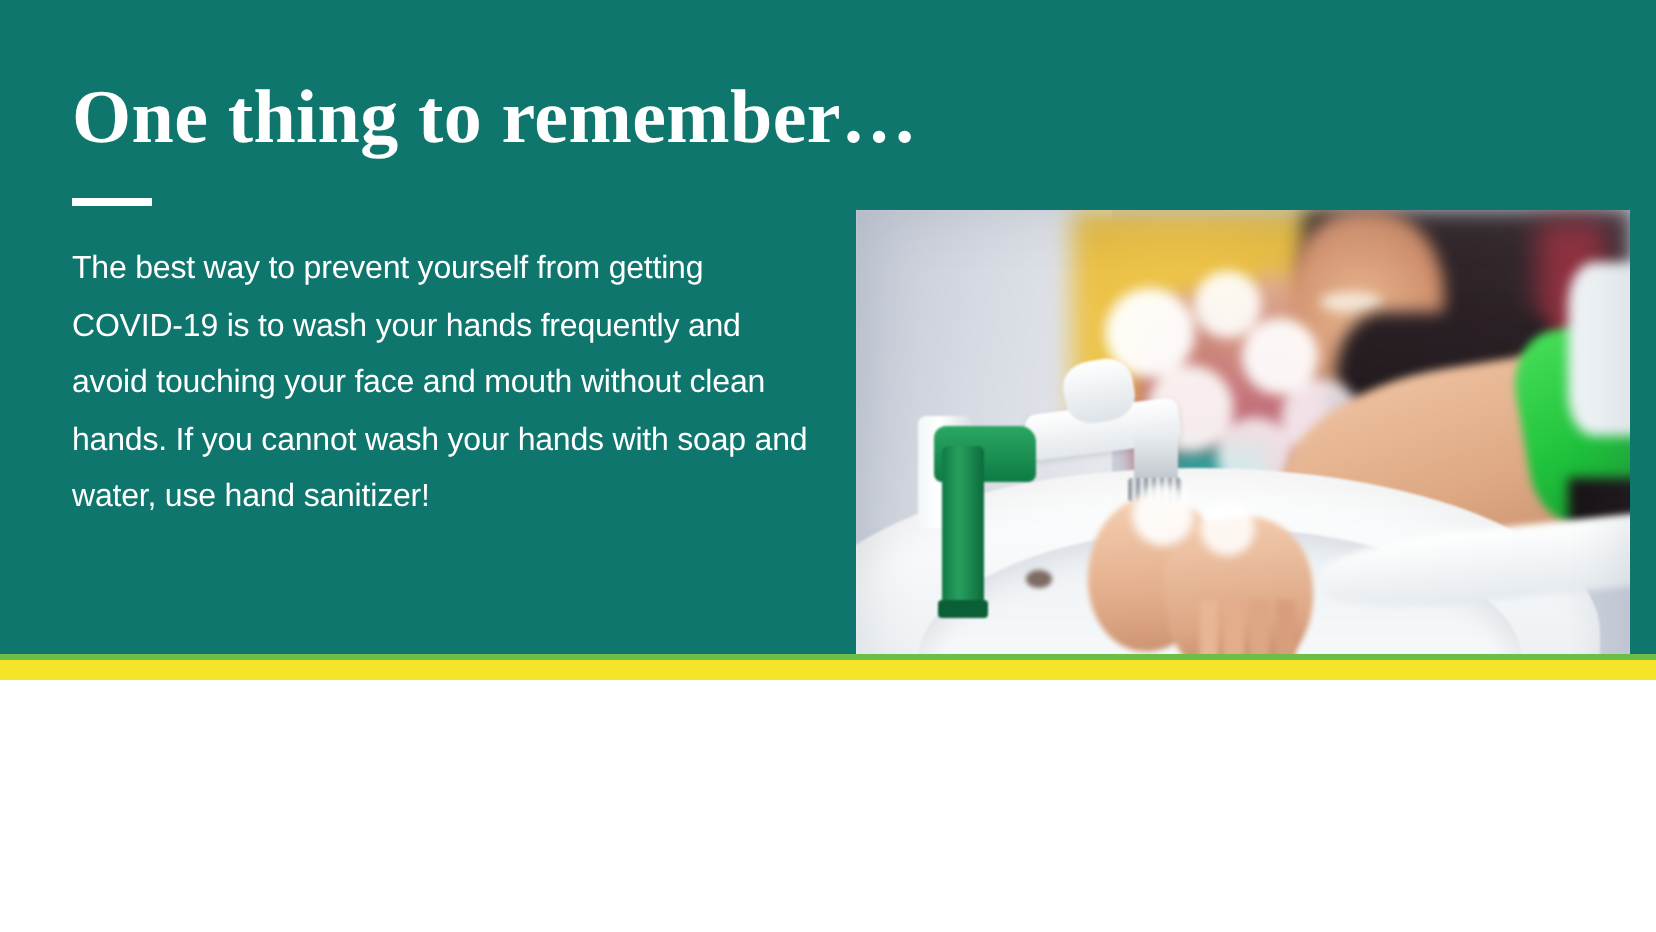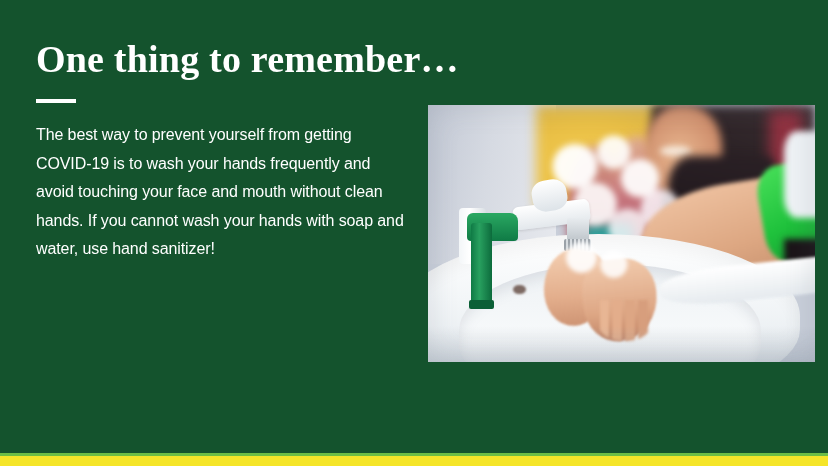--- a/index.html
+++ b/index.html
@@ -7,23 +7,23 @@
     padding: 0;
     background: #ffffff;
   }
   body {
     font-family: "Liberation Sans", sans-serif;
   }
 
   .slide {
     position: relative;
     width: 828px;
-    height: 466px;
+    height: 340px;
     overflow: hidden;
-    background: #14532d;
+    background: #0f766e;
   }
 
   
   .title {
     position: absolute;
     left: 36px;
     top: 36px;
     width: 420px;
     font-family: "Liberation Serif", "DejaVu Serif", serif;
     font-weight: bold;

